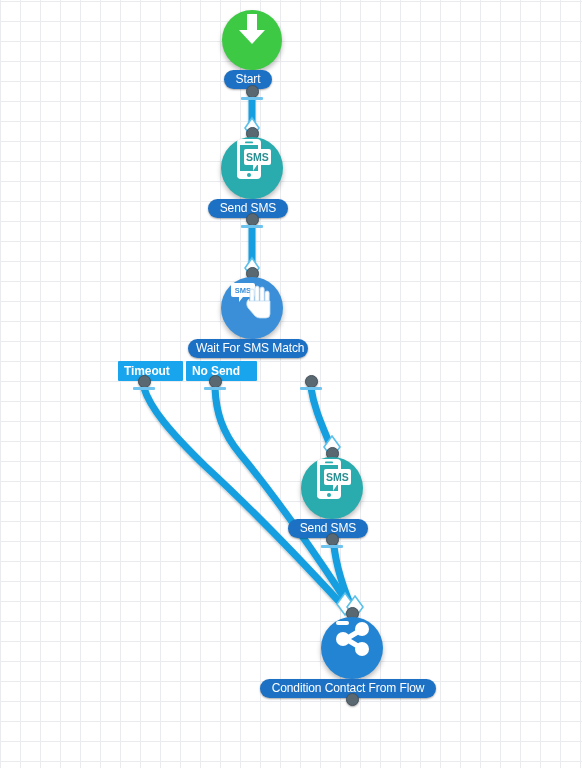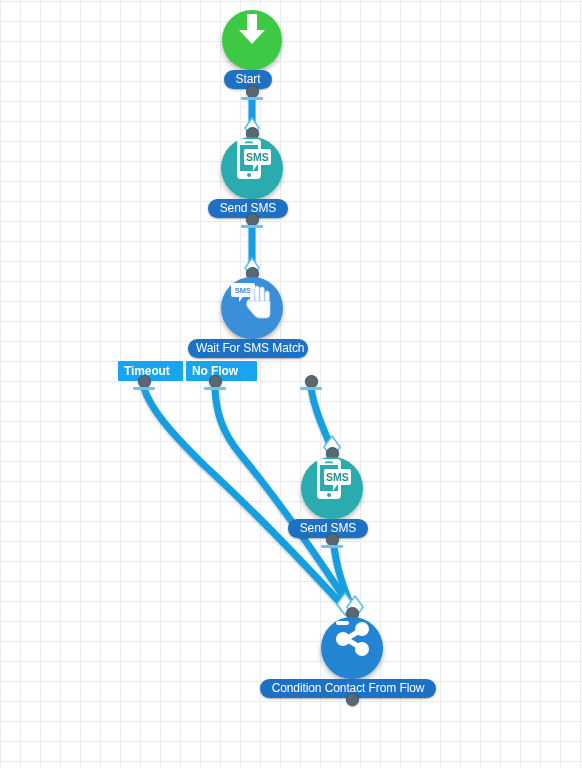--- a/index.html
+++ b/index.html
@@ -179,21 +179,21 @@
         </g>
       </svg>
     </div>
     <div class="pill" style="left:-64px; top:31px; width:104px;">Wait For SMS Match</div>
   </div>
 
   <div class="tag" style="left:118px; top:361px; width:53px;">Timeout</div>
   <div class="dot" style="left:138px; top:375px;"></div>
   <div class="tick" style="left:133px; top:387px;"></div>
 
-  <div class="tag" style="left:186px; top:361px; width:59px;">No Flow</div>
+  <div class="tag" style="left:186px; top:361px; width:59px;">No Send</div>
   <div class="dot" style="left:209px; top:375px;"></div>
   <div class="tick" style="left:204px; top:387px;"></div>
 
   <div class="dot" style="left:305px; top:375px;"></div>
   <div class="tick" style="left:300px; top:387px;"></div>
 
   <div class="node" style="left:332px; top:488px;">
     <div class="dot" style="left:-6px; top:-41px;"></div>
     <div class="node-icon" style="left:-31px; top:-31px; width:62px; height:62px; background:#2aabad;">
       <svg width="42" height="44" viewBox="0 0 42 44" aria-hidden="true">

